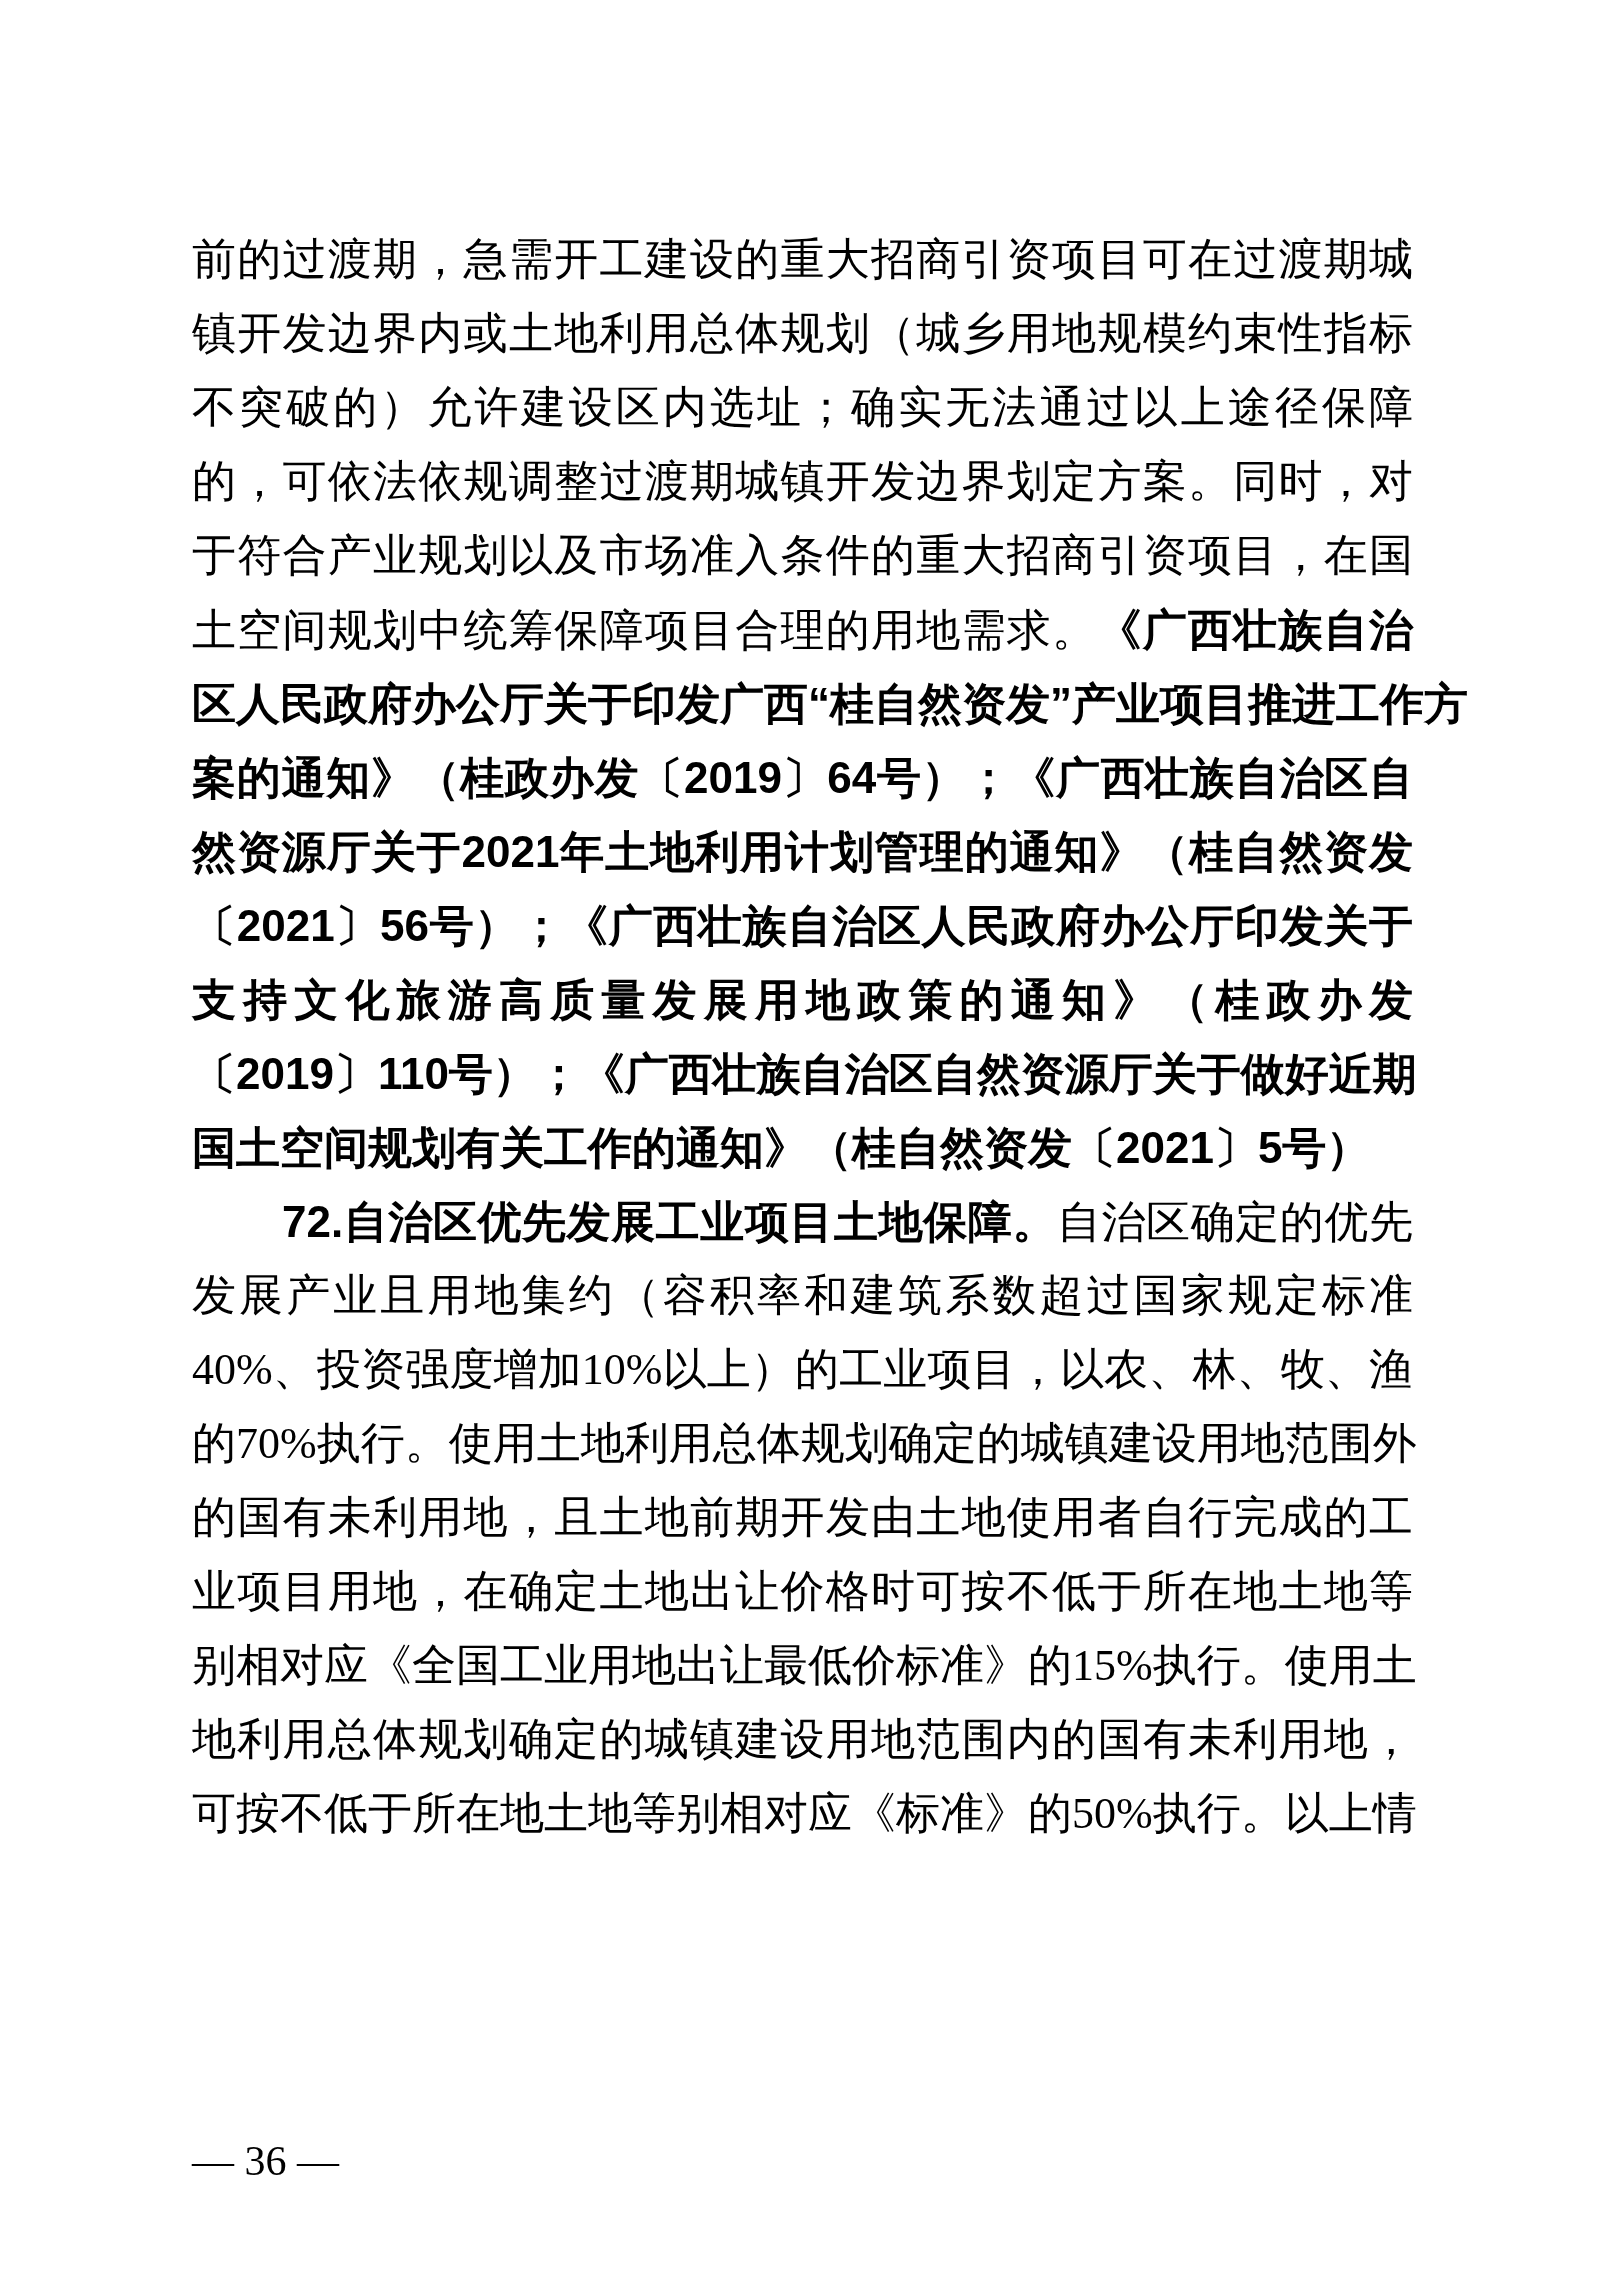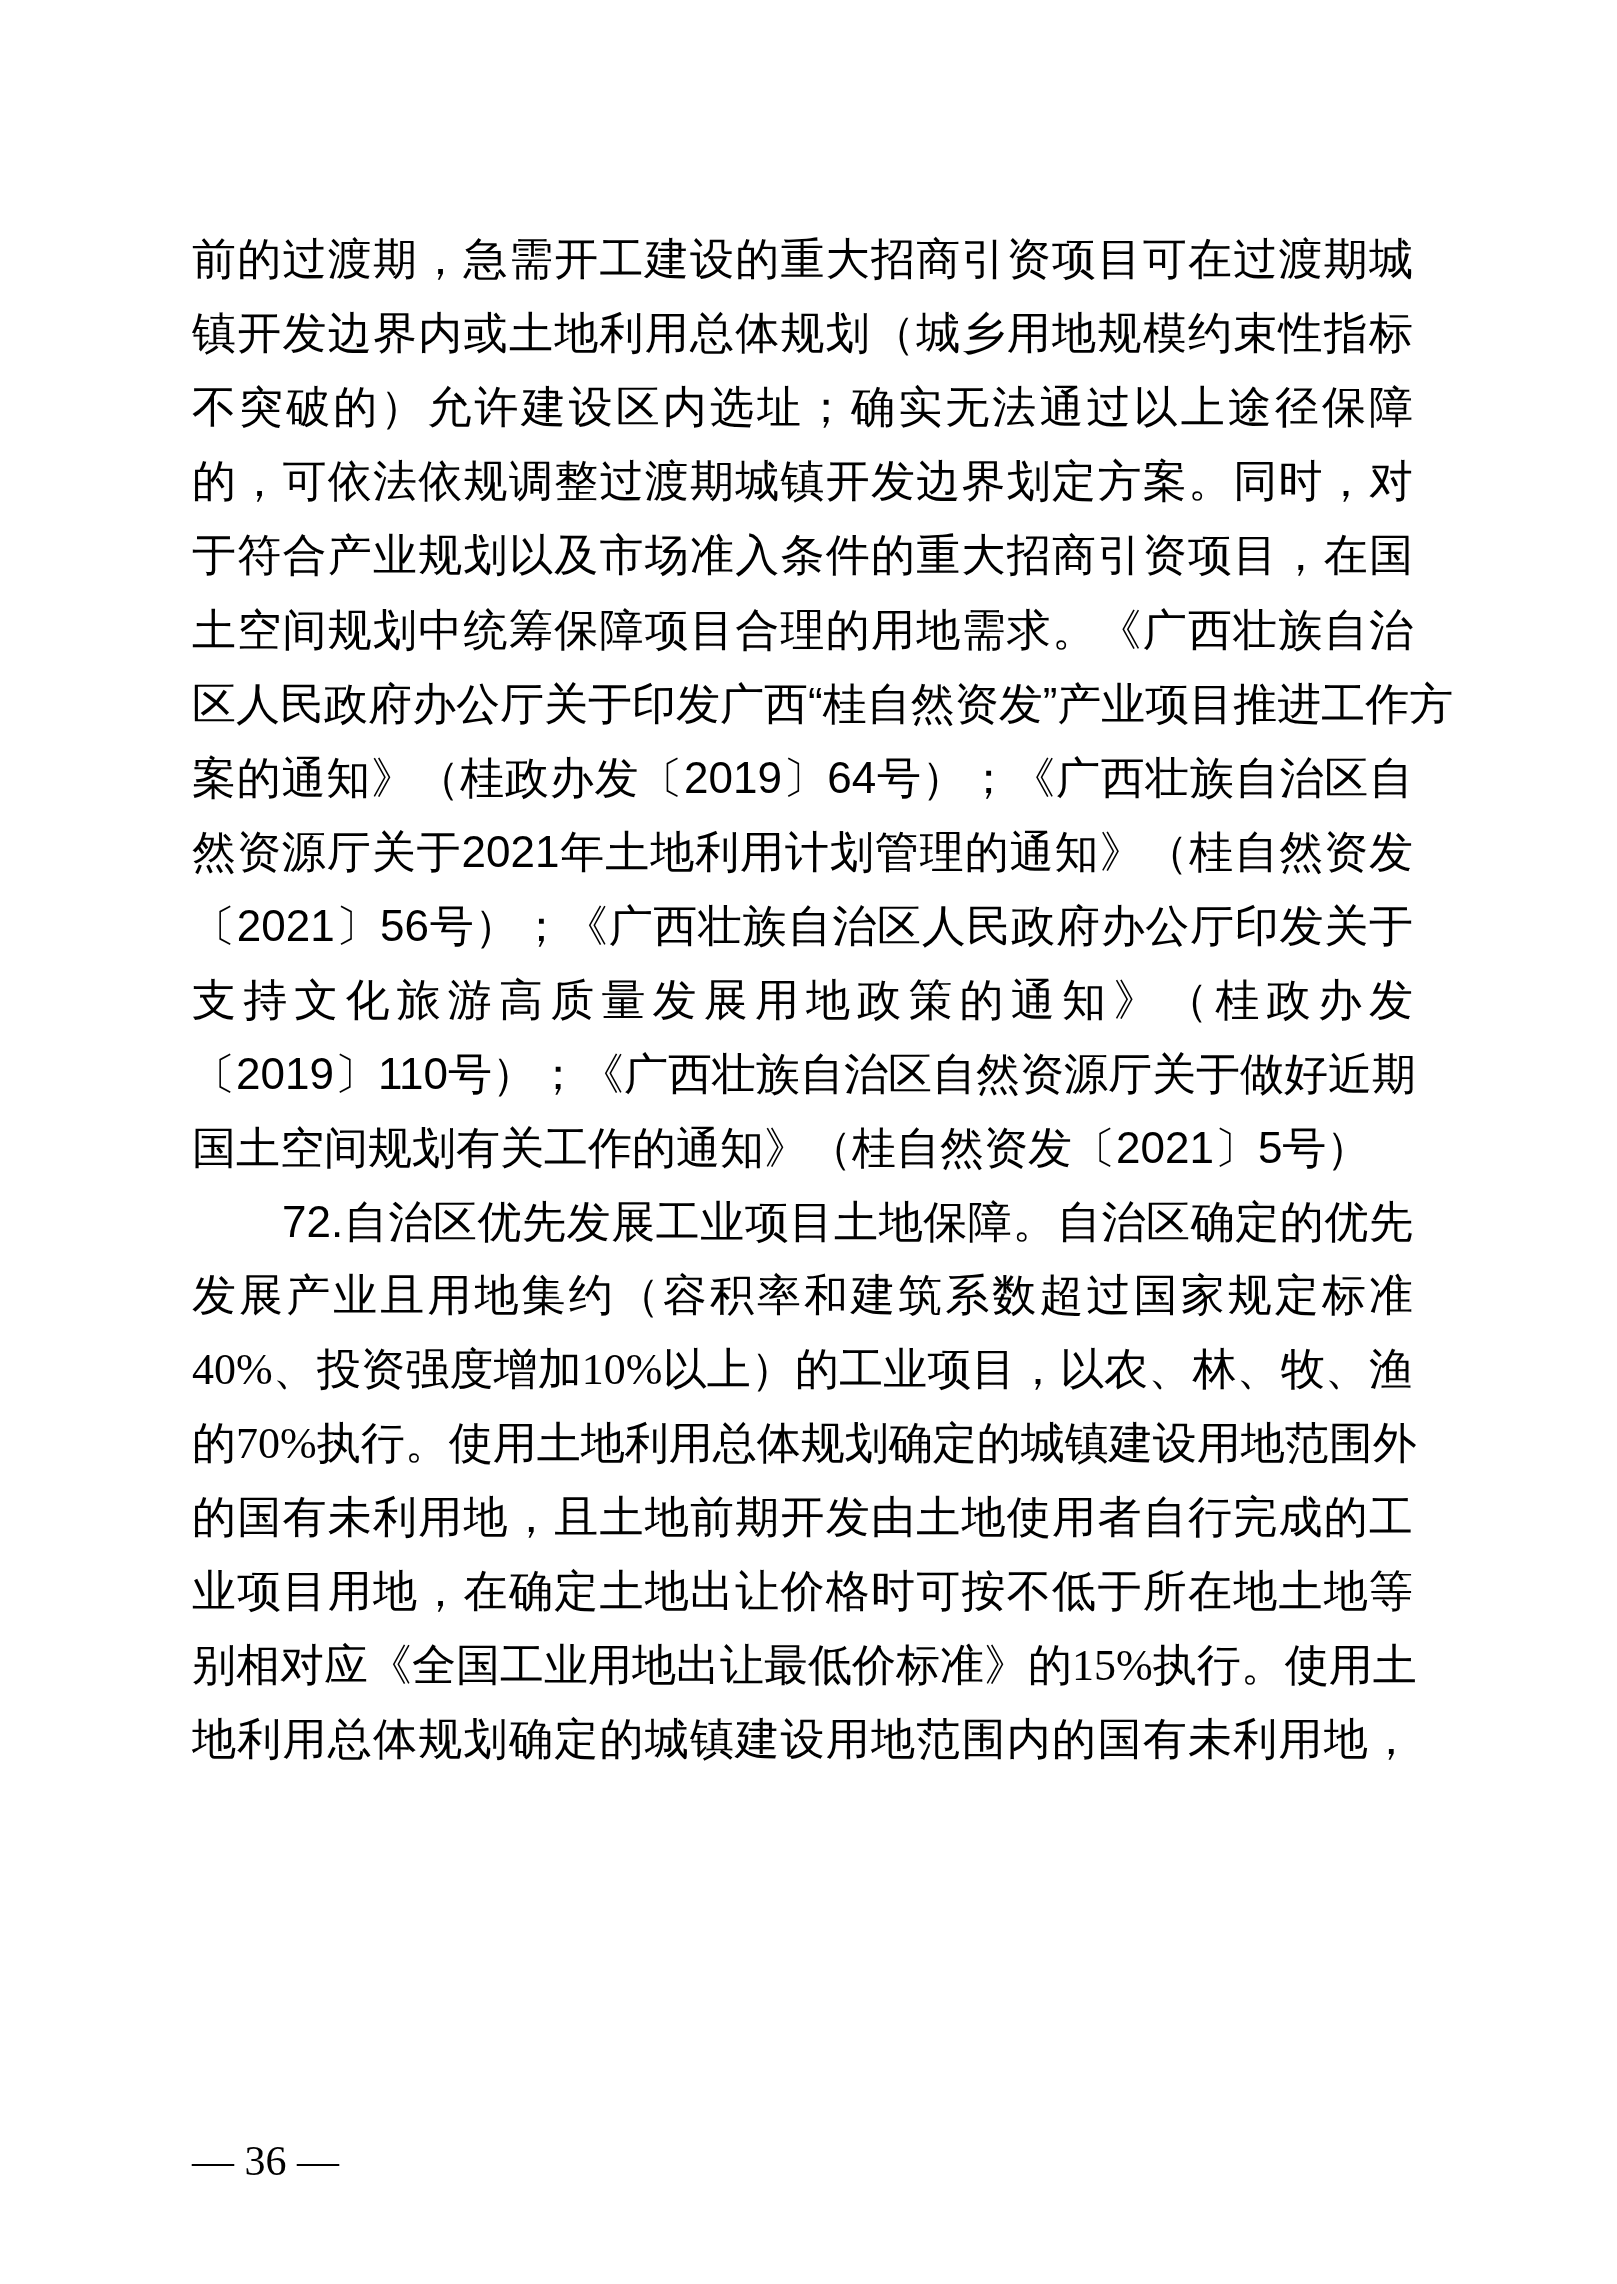--- a/index.html
+++ b/index.html
@@ -32,21 +32,21 @@
     text-justify: inter-character;
     color: #000000;
   }
   .line.end {
     text-align-last: left;
   }
   .line.indent {
     text-indent: 90px;
   }
   .b {
-    font-weight: 400;
+    font-weight: 700;
     font-family: "Liberation Sans", sans-serif;
   }
   .footer {
     position: absolute;
     left: 192px;
     top: 2131px;
     font-family: "Liberation Serif", serif;
     font-size: 42px;
     line-height: 61px;
     color: #000000;
@@ -71,18 +71,19 @@
     <div class="line"><span class="b">〔2019〕110号）；《广西壮族自治区自然资源厅关于做好近期</span></div>
     <div class="line end"><span class="b">国土空间规划有关工作的通知》（桂自然资发〔2021〕5号）</span></div>
     <div class="line indent"><span class="b">72.自治区优先发展工业项目土地保障。</span><span>自治区确定的优先</span></div>
     <div class="line"><span>发展产业且用地集约（容积率和建筑系数超过国家规定标准</span></div>
     <div class="line"><span>40%、投资强度增加10%以上）的工业项目，以农、林、牧、渔</span></div>
     <div class="line"><span>的70%执行。使用土地利用总体规划确定的城镇建设用地范围外</span></div>
     <div class="line"><span>的国有未利用地，且土地前期开发由土地使用者自行完成的工</span></div>
     <div class="line"><span>业项目用地，在确定土地出让价格时可按不低于所在地土地等</span></div>
     <div class="line"><span>别相对应《全国工业用地出让最低价标准》的15%执行。使用土</span></div>
     <div class="line"><span>地利用总体规划确定的城镇建设用地范围内的国有未利用地，</span></div>
+    <div class="line"><span>可按不低于所在地土地等别相对应《标准》的50%执行。以上情</span></div>
   </div>
   <div class="footer">
     <span>— 36 —</span>
   </div>
 </div>
 
 
 </body></html>

